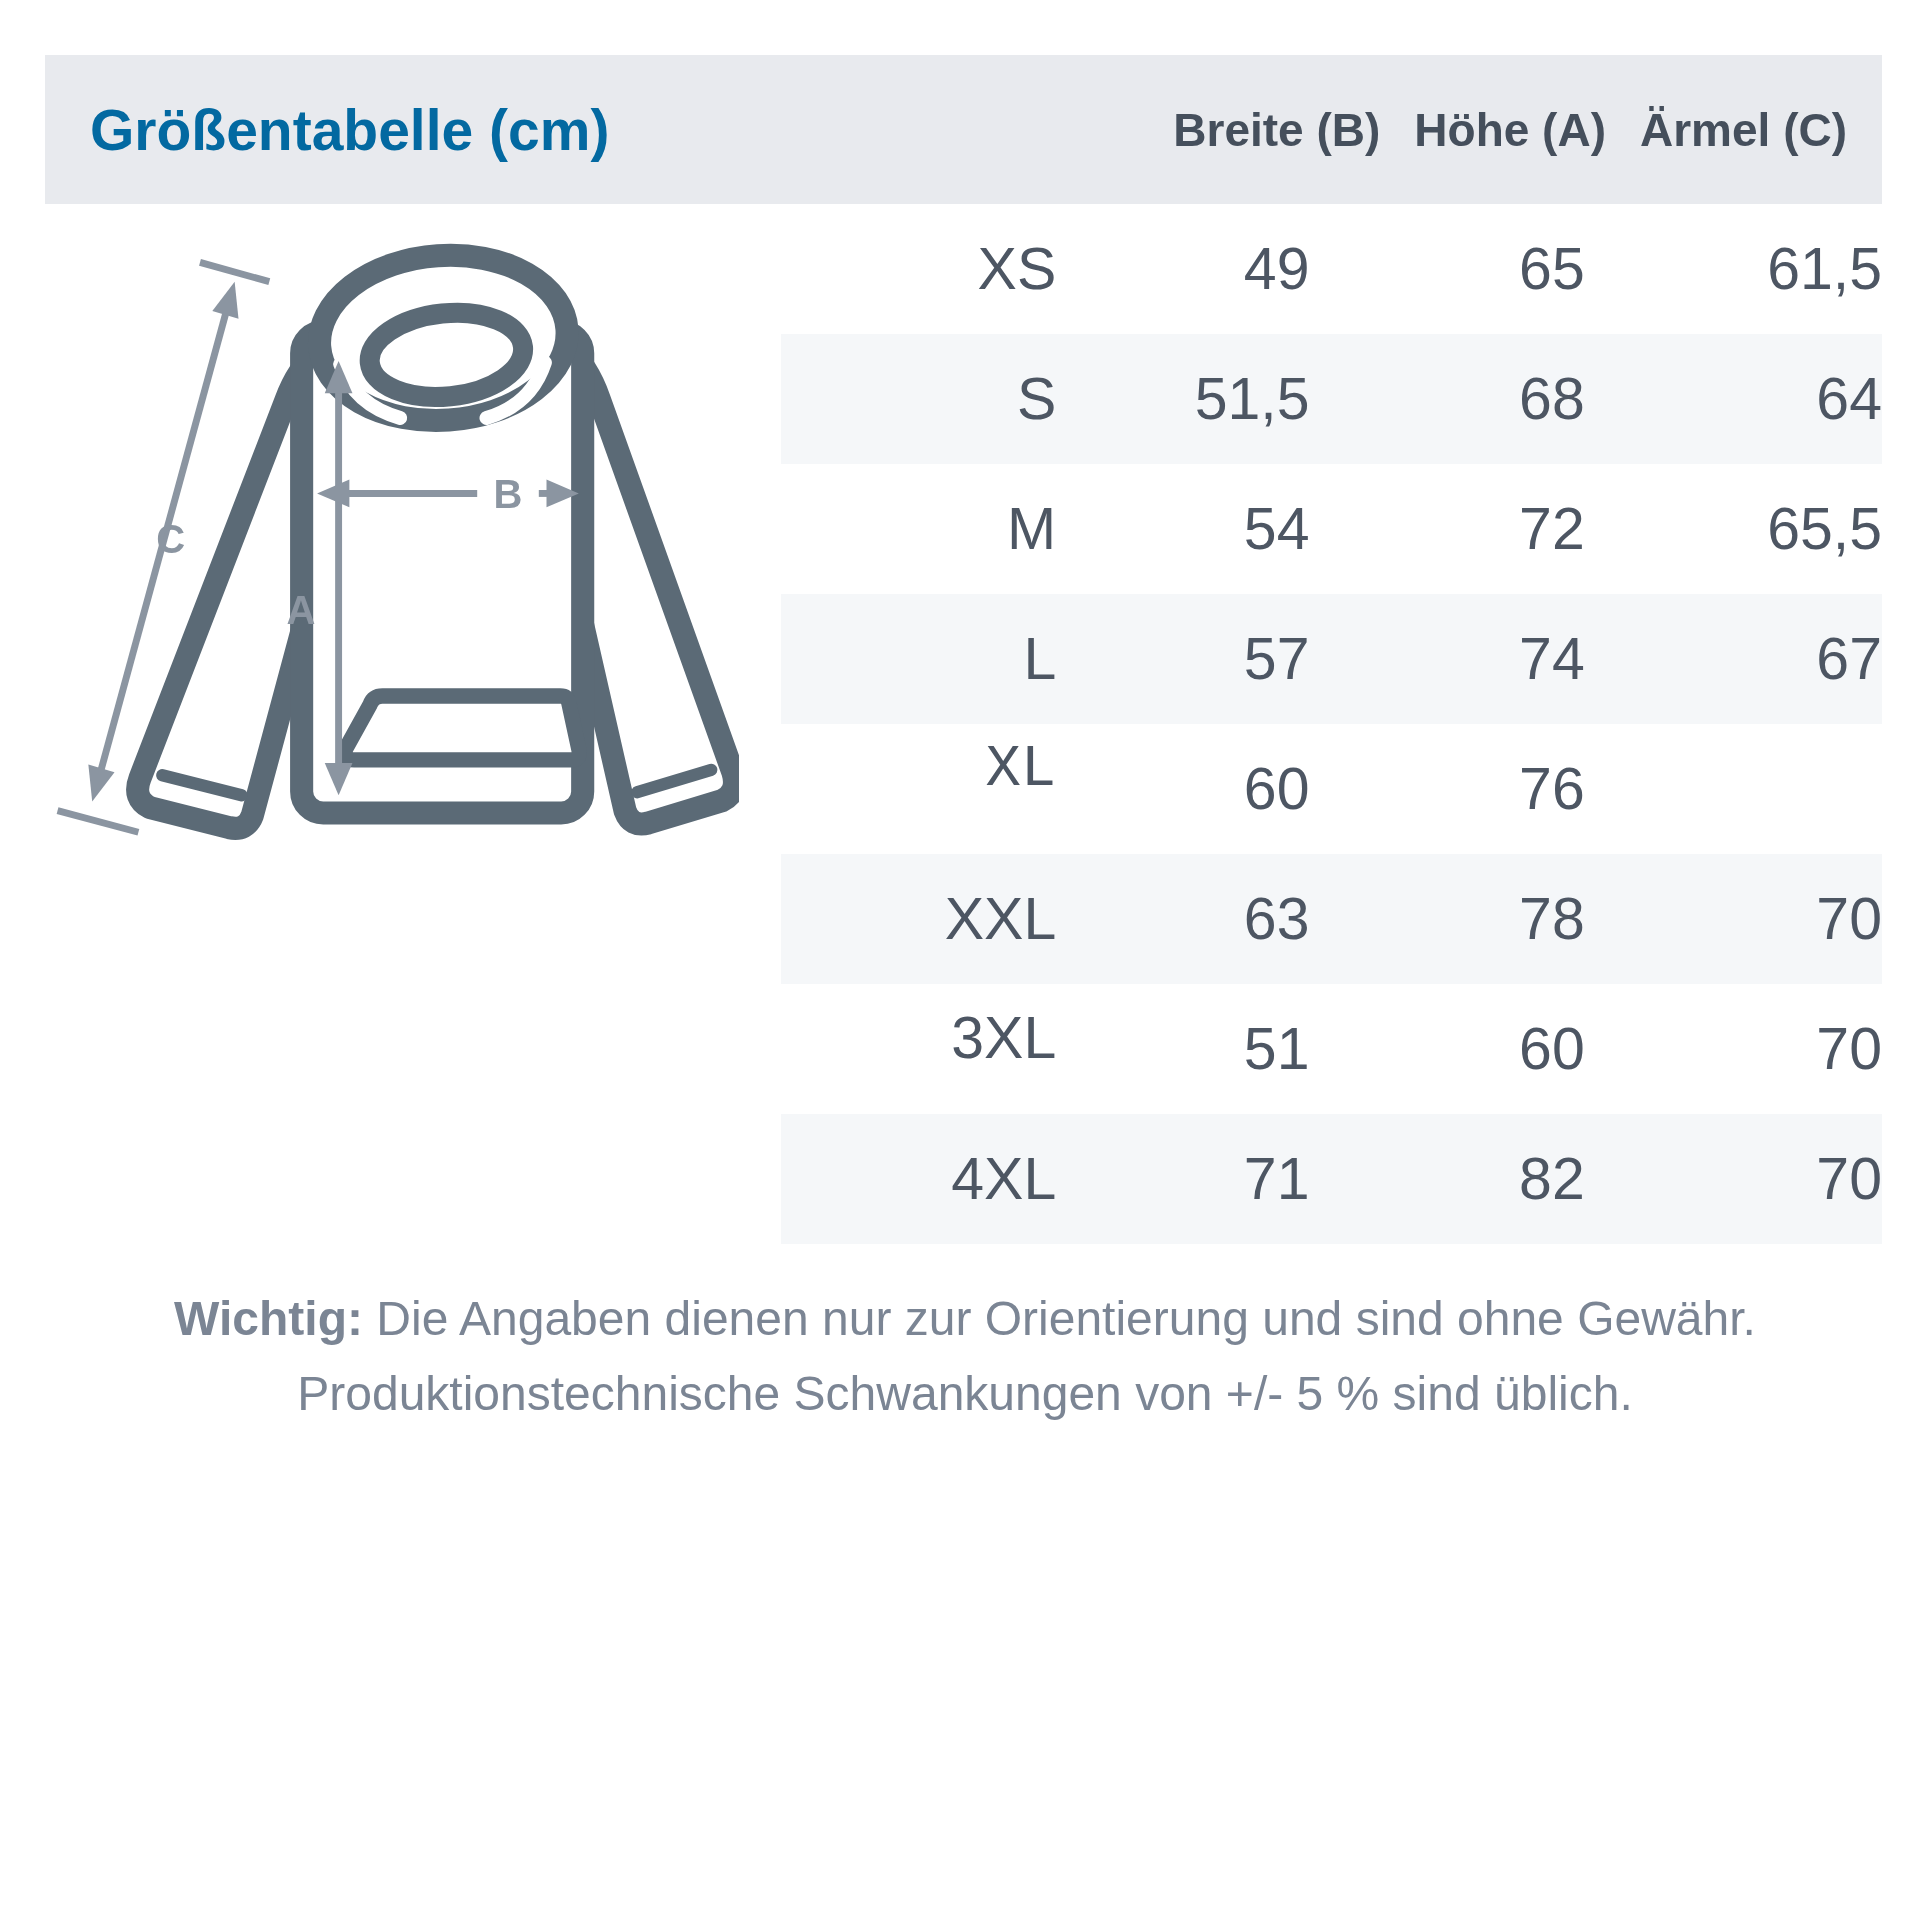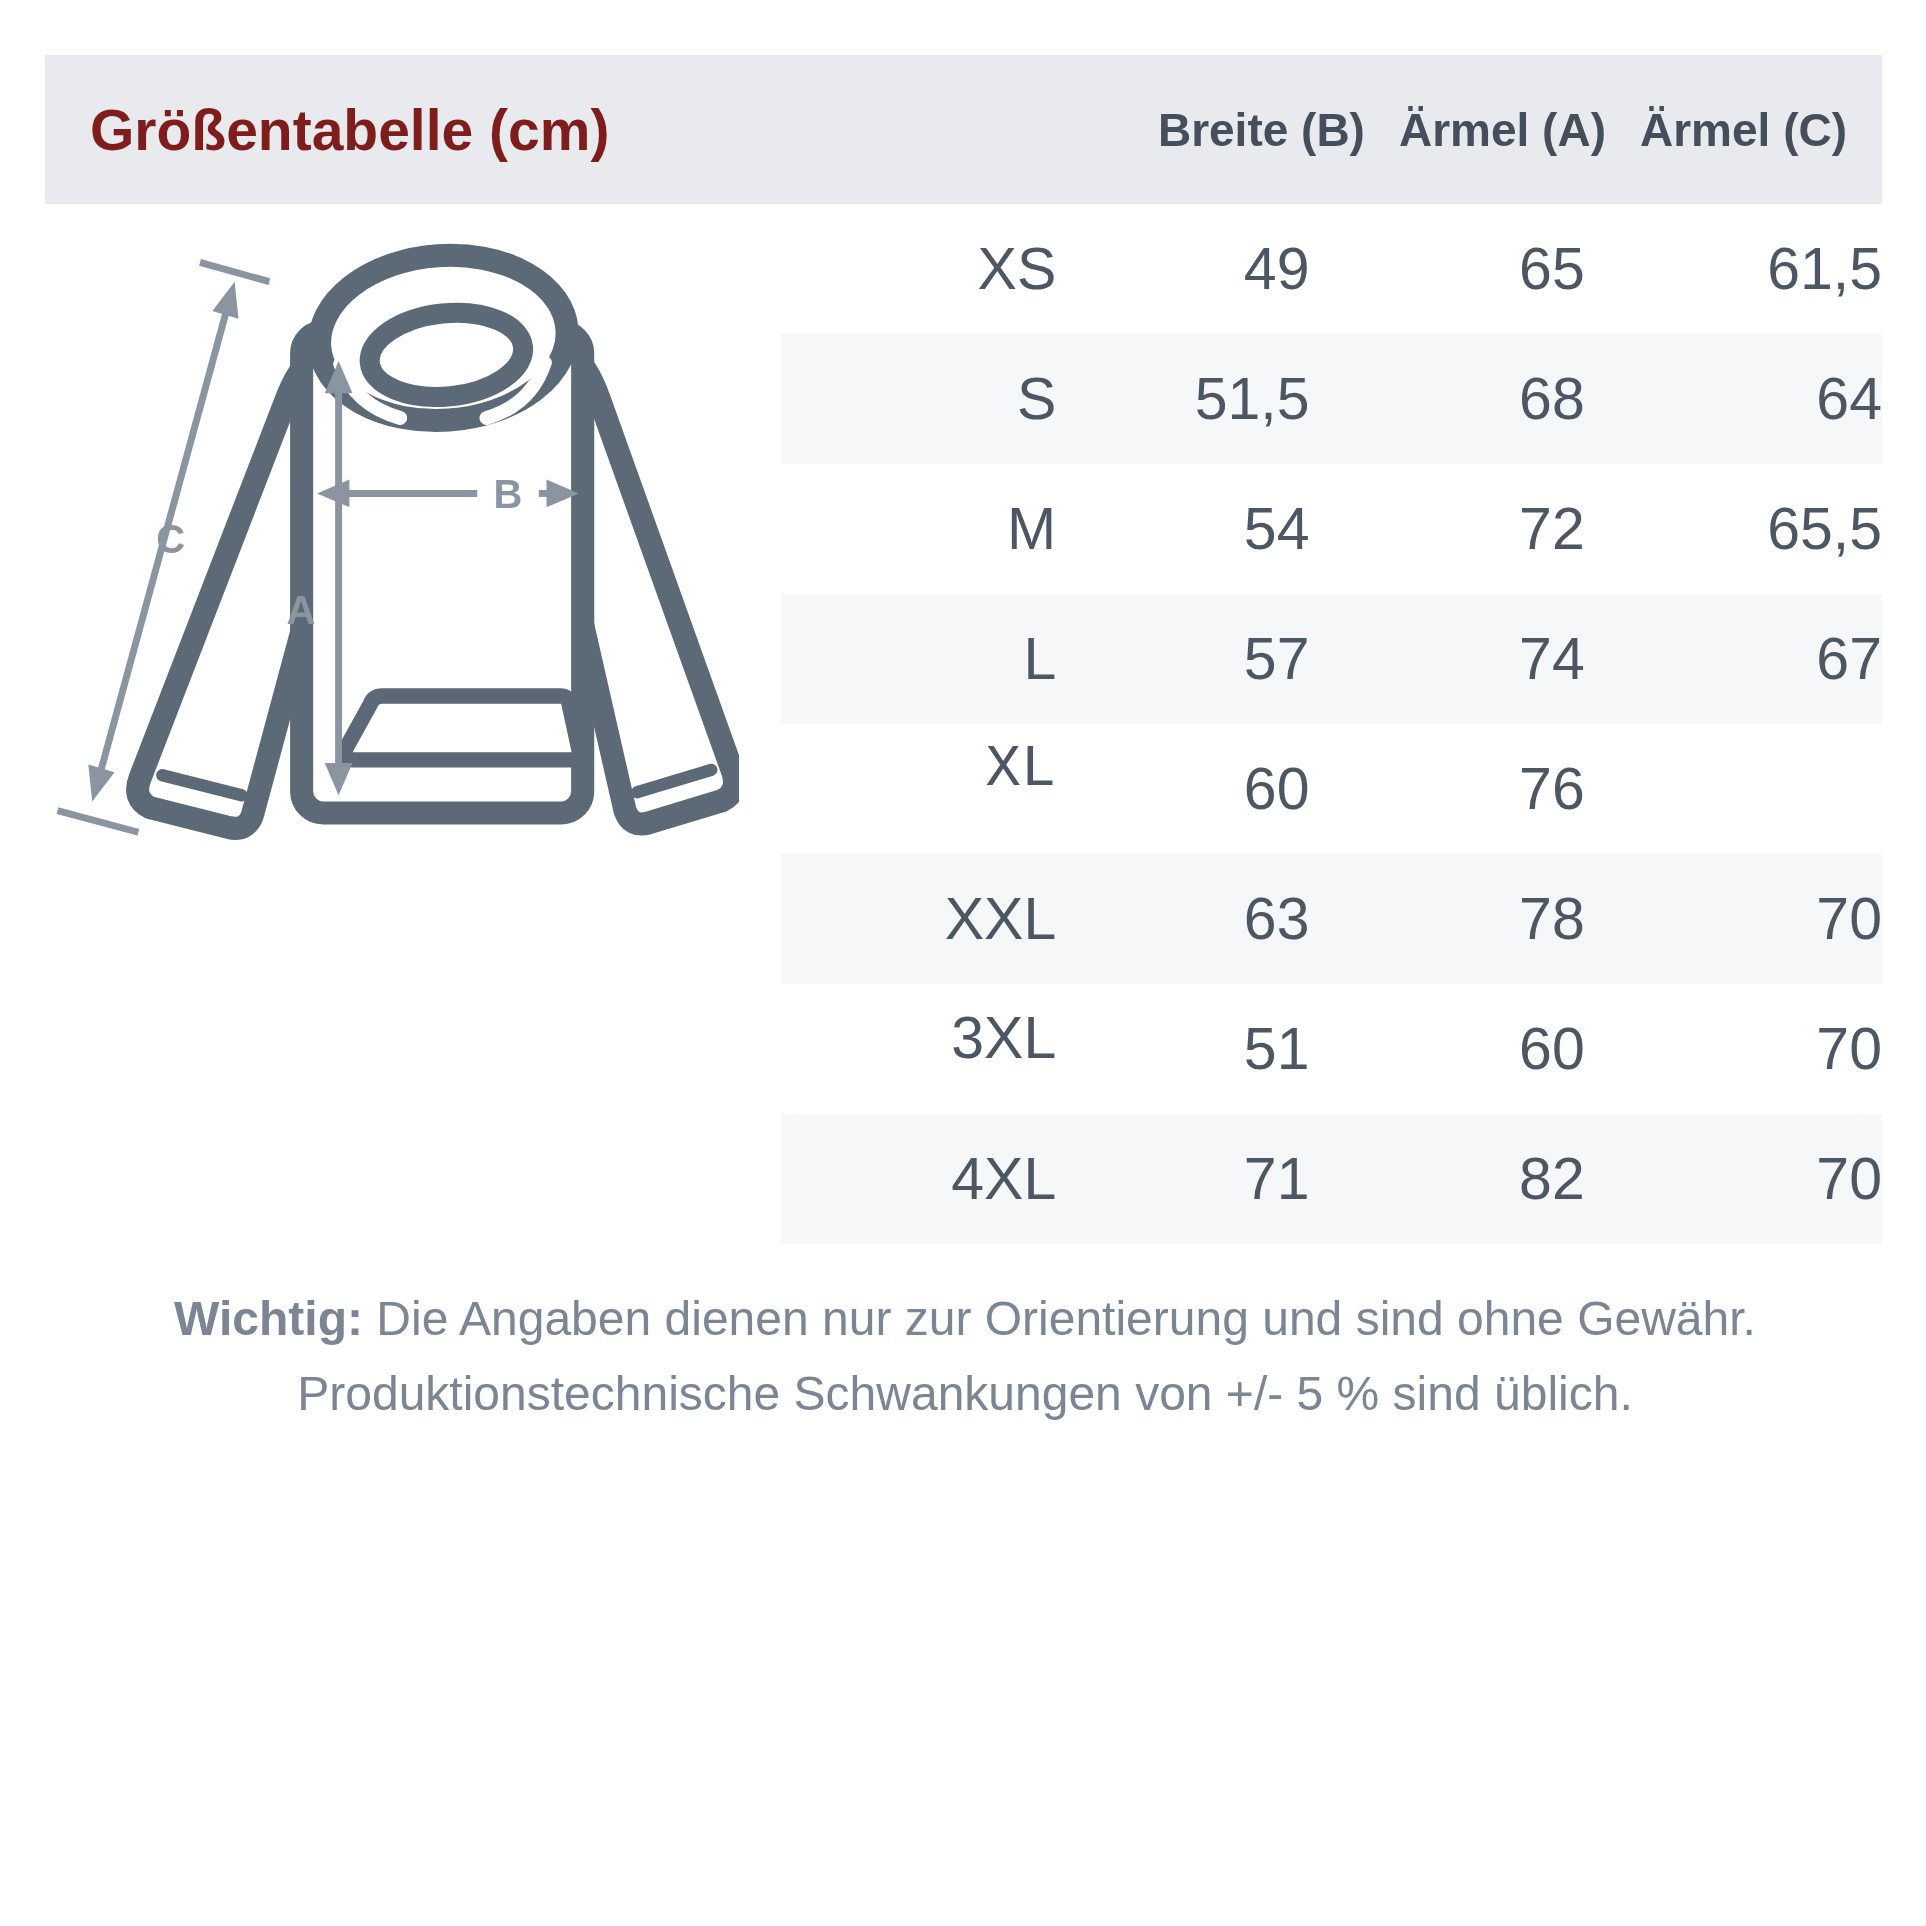--- a/index.html
+++ b/index.html
@@ -12,21 +12,21 @@
   }
   .header-band {
     position:absolute; left:45px; top:55px;
     width:1837px; height:149px;
     background:#e8eaee;
     display:flex; align-items:center; justify-content:space-between;
     box-sizing:border-box;
     padding:0 35px 0 45px;
   }
   .header-title {
-    font-size:57px; font-weight:bold; color:#7f1d1d; white-space:nowrap;
+    font-size:57px; font-weight:bold; color:#0369a1; white-space:nowrap;
   }
   .header-cols {
     display:flex; gap:34px;
     font-size:46px; font-weight:bold; color:#454f5c; white-space:nowrap;
   }
   .size-table {
     position:absolute; left:781px; top:204px; width:1101px;
   }
   .srow {
     height:130px;
@@ -51,21 +51,21 @@
   .note p { margin:0; }
   .note b { font-weight:bold; }
 </style>
 </head>
 <body>
 
 <div class="header-band">
   <div class="header-title">Größentabelle (cm)</div>
   <div class="header-cols">
     <span>Breite (B)</span>
-    <span>Ärmel (A)</span>
+    <span>Höhe (A)</span>
     <span>Ärmel (C)</span>
   </div>
 </div>
 
 <div class="hoodie-wrap">
   <svg width="693" height="732" viewBox="0 0 900 950" xmlns="http://www.w3.org/2000/svg">
     <g stroke="#5b6a76" stroke-width="30" fill="#ffffff" stroke-linejoin="round" stroke-linecap="round">
 
       <path d="M 430,242
                C 368,250 330,288 312,338

